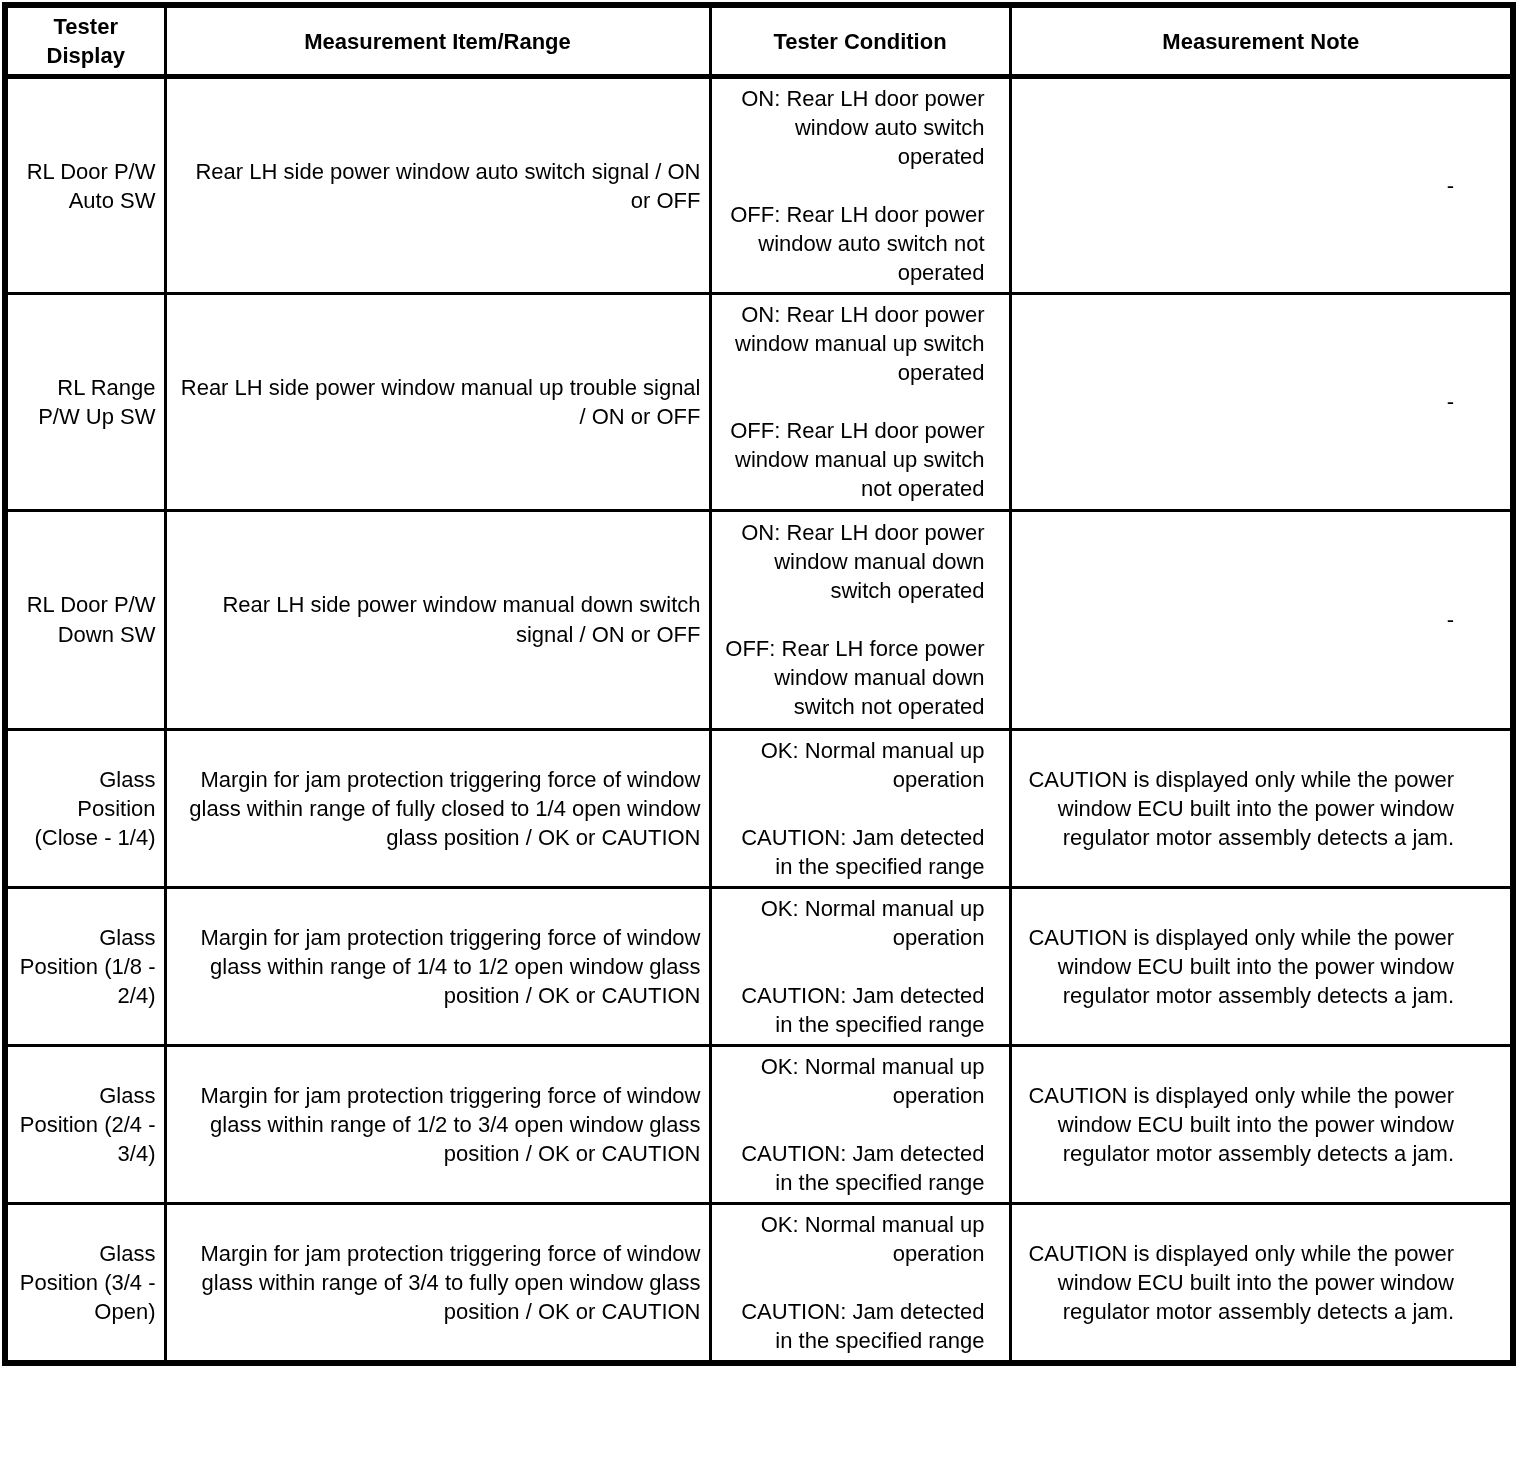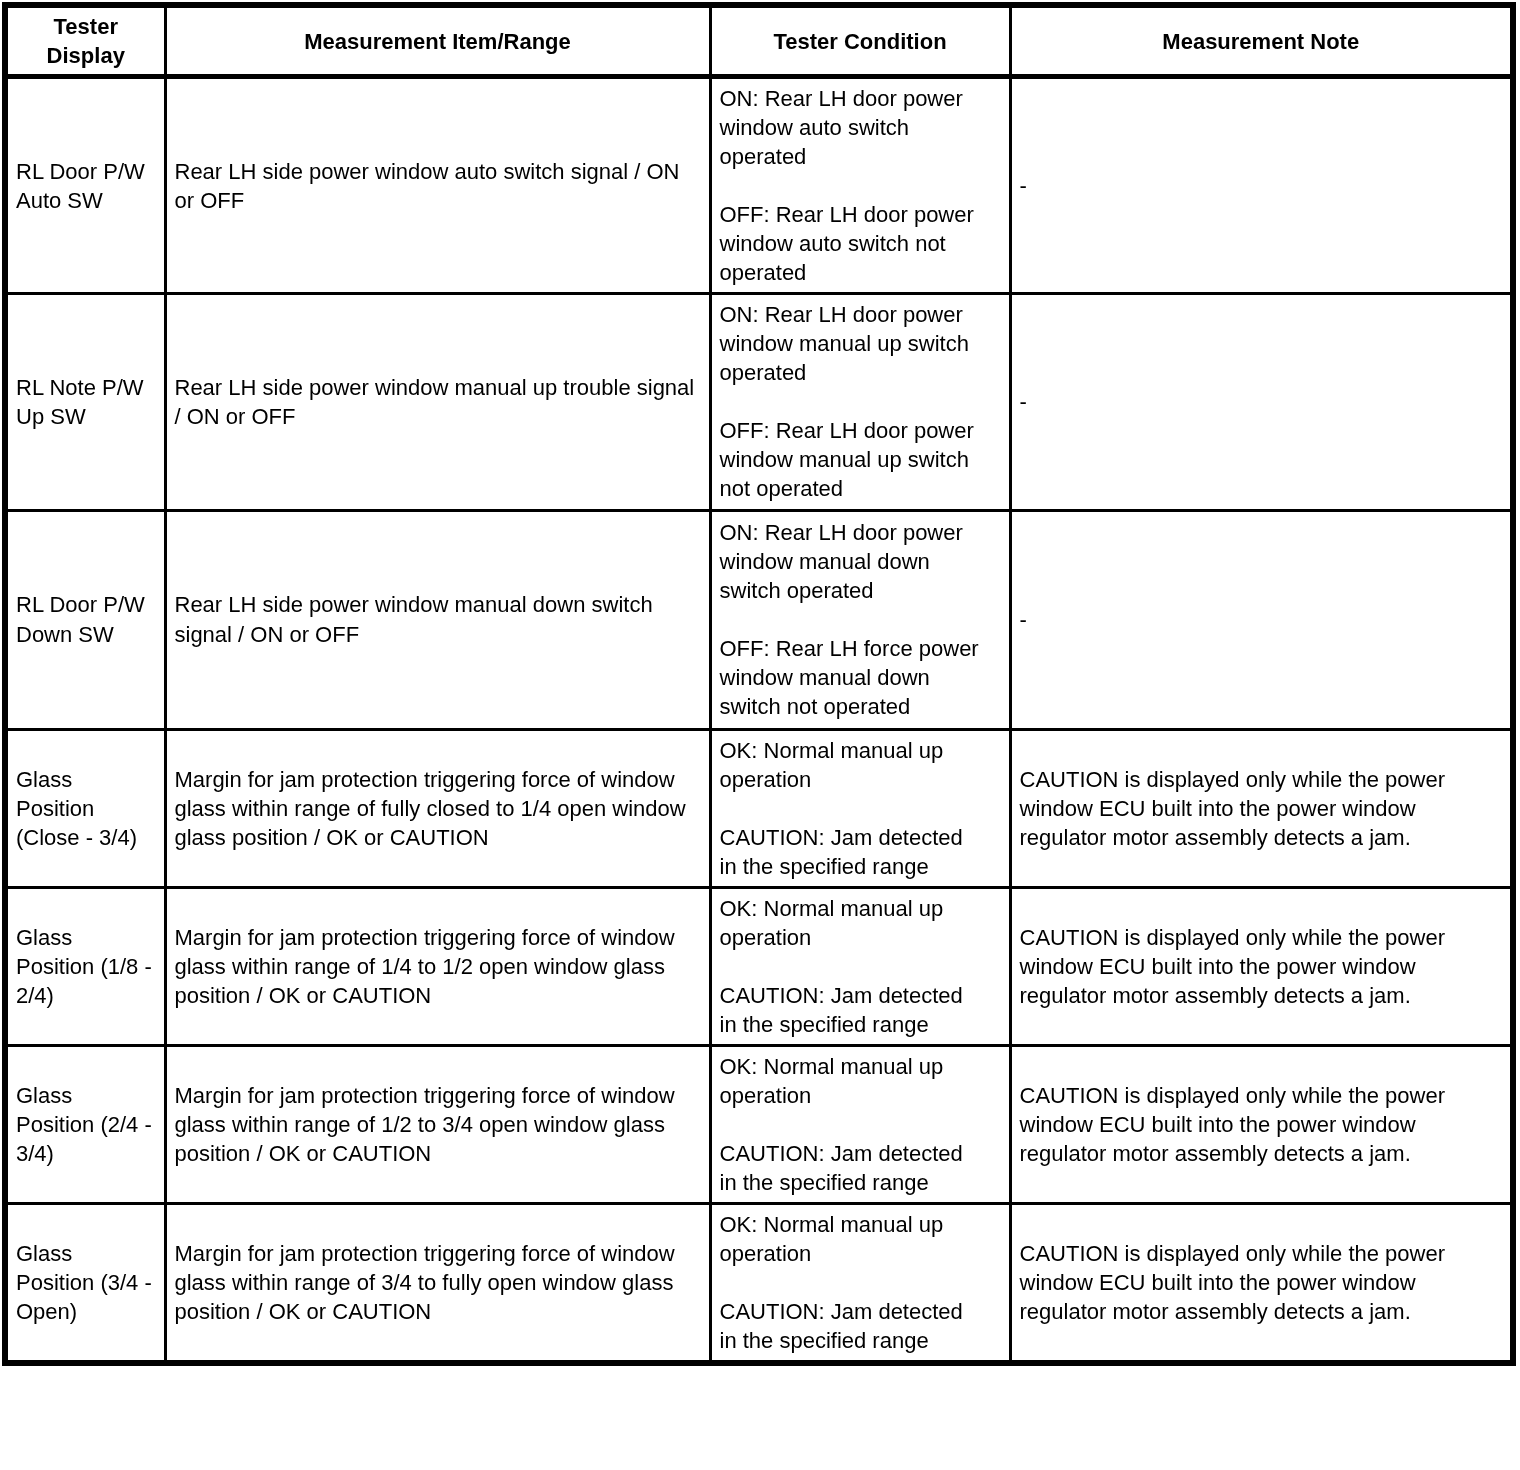--- a/index.html
+++ b/index.html
@@ -32,21 +32,21 @@
     vertical-align: middle;
   }
   table.diag th {
     font-weight: bold;
     text-align: center;
     padding: 4px 10px;
     border-bottom: 5px solid #000000;
     white-space: normal;
   }
   table.diag td {
-    text-align: left;
+    text-align: right;
     padding: 5px 8px;
     white-space: pre-line; 
     word-wrap: break-word;
   }
   
   table.diag td.c3 { padding-right: 24px; }
   table.diag td.c4 { padding-right: 56px; }
   
   tr.hHead { height: 70px; }
   tr.h217 { height: 217px; }
@@ -79,37 +79,37 @@
     <tbody>
       <tr class="h217">
         <td class="c1">RL Door P/W Auto SW</td>
         <td class="c2">Rear LH side power window auto switch signal / ON or OFF</td>
         <td class="c3">ON: Rear LH door power window auto switch operated
 
 OFF: Rear LH door power window auto switch not operated</td>
         <td class="c4">-</td>
       </tr>
       <tr class="h216">
-        <td class="c1">RL Note P/W Up SW</td>
+        <td class="c1">RL Range P/W Up SW</td>
         <td class="c2">Rear LH side power window manual up trouble signal / ON or OFF</td>
         <td class="c3">ON: Rear LH door power window manual up switch operated
 
 OFF: Rear LH door power window manual up switch not operated</td>
         <td class="c4">-</td>
       </tr>
       <tr class="h219">
         <td class="c1">RL Door P/W Down SW</td>
         <td class="c2">Rear LH side power window manual down switch signal / ON or OFF</td>
         <td class="c3">ON: Rear LH door power window manual down switch operated
 
 OFF: Rear LH force power window manual down switch not operated</td>
         <td class="c4">-</td>
       </tr>
       <tr class="h158">
-        <td class="c1">Glass Position (Close - 3/4)</td>
+        <td class="c1">Glass Position (Close - 1/4)</td>
         <td class="c2">Margin for jam protection triggering force of window glass within range of fully closed to 1/4 open window glass position / OK or CAUTION</td>
         <td class="c3">OK: Normal manual up operation
 
 CAUTION: Jam detected in the specified range</td>
         <td class="c4">CAUTION is displayed only while the power window ECU built into the power window regulator motor assembly detects a jam.</td>
       </tr>
       <tr class="h155">
         <td class="c1">Glass Position (1/8 - 2/4)</td>
         <td class="c2">Margin for jam protection triggering force of window glass within range of 1/4 to 1/2 open window glass position / OK or CAUTION</td>
         <td class="c3">OK: Normal manual up operation

